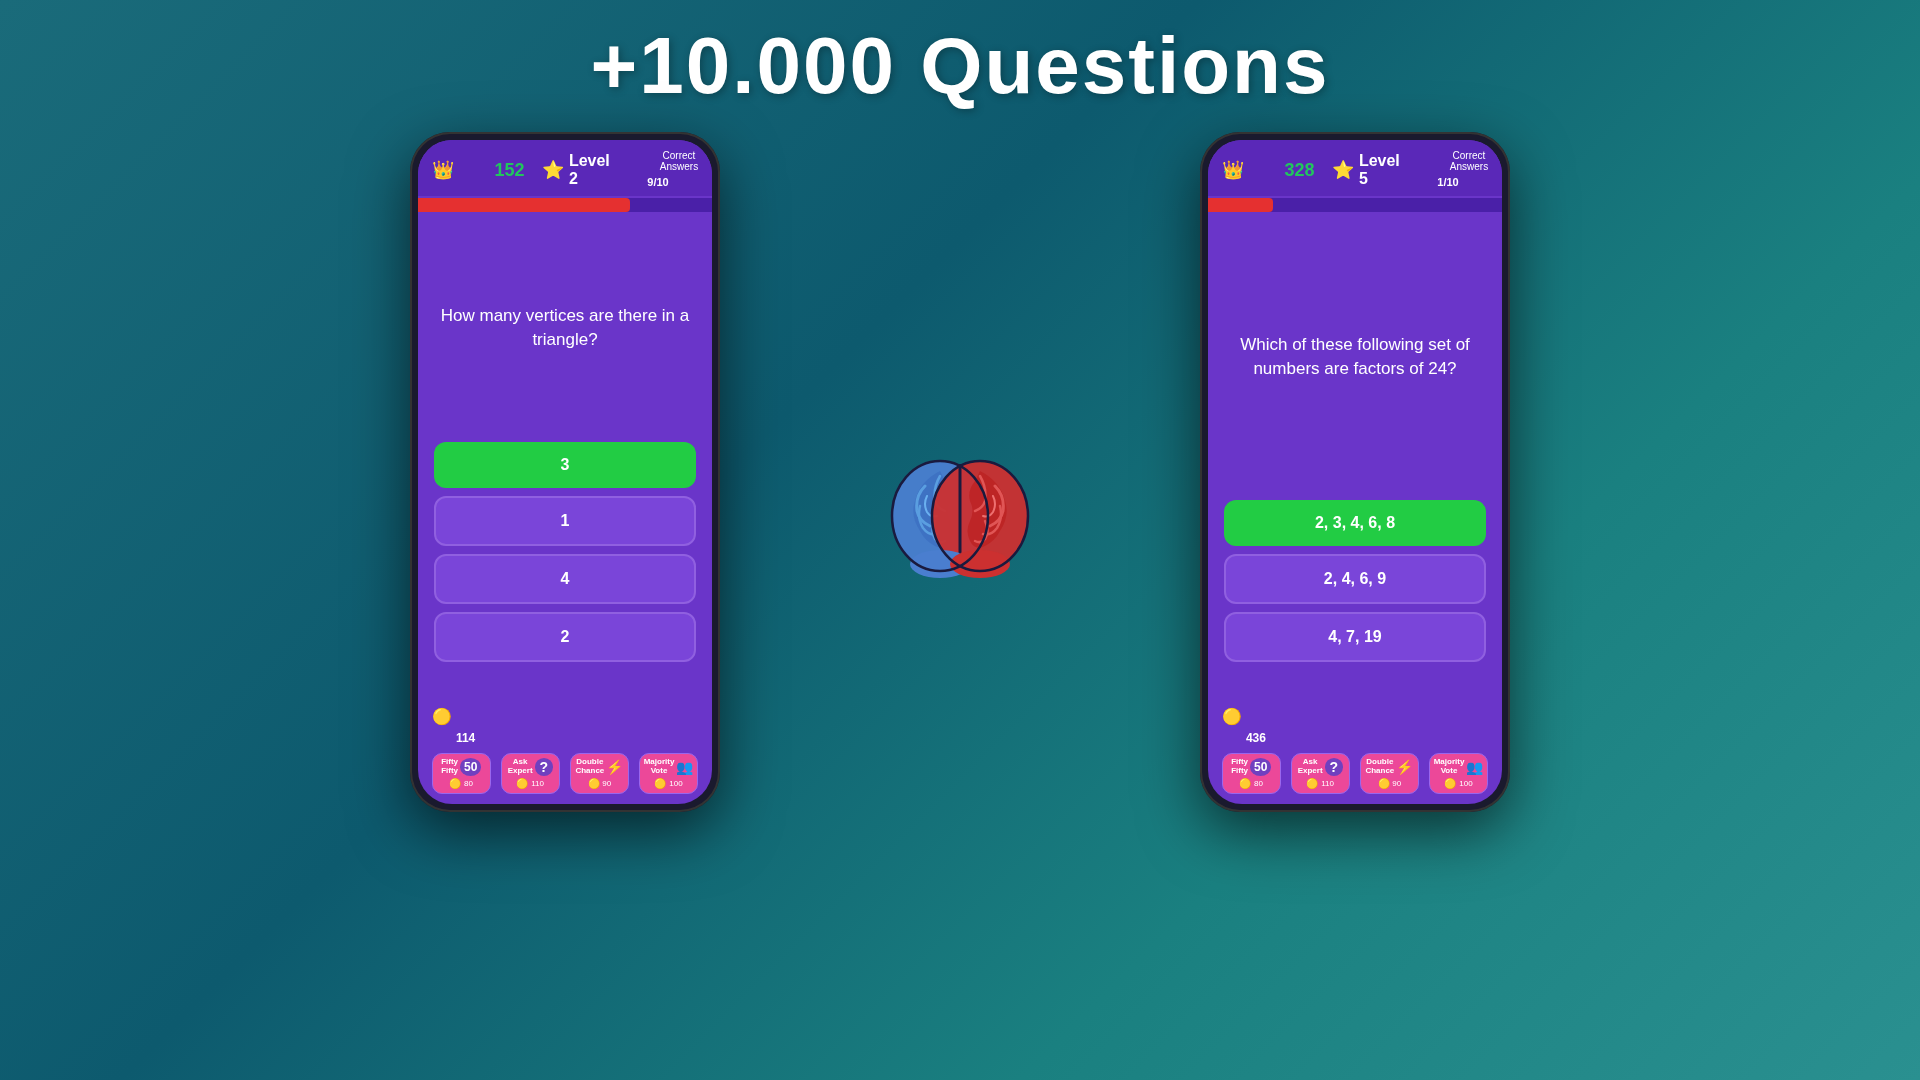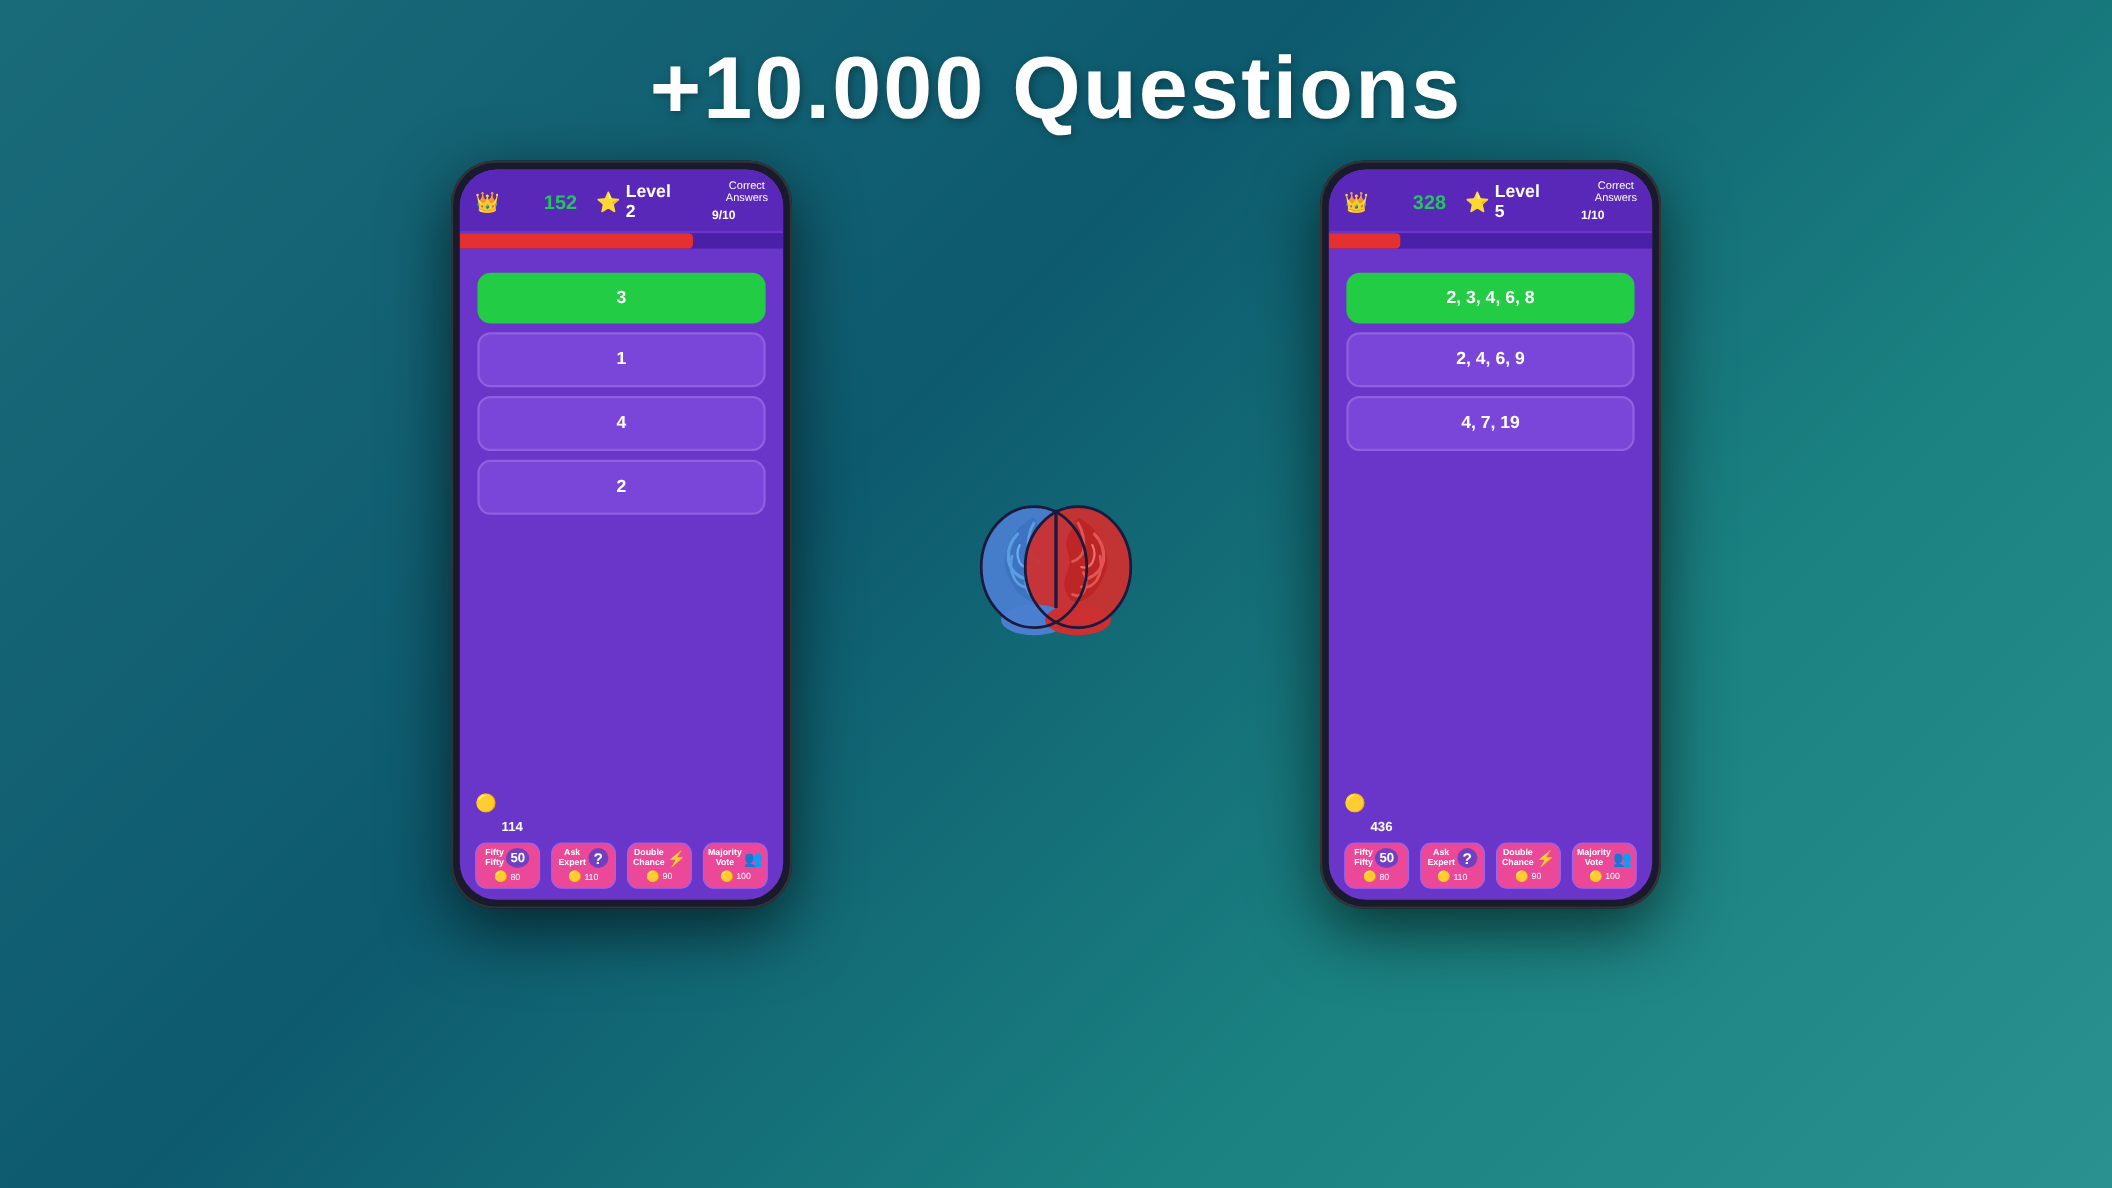--- a/index.html
+++ b/index.html
@@ -11,21 +11,21 @@
       font-family: 'Arial', sans-serif;
       overflow: hidden;
       position: relative;
     }
 
     .page-title {
       text-align: center;
       color: white;
       font-size: 80px;
       font-weight: 900;
-      padding-top: 34px;
+      padding-top: 20px;
       letter-spacing: 2px;
       text-shadow: 2px 2px 8px rgba(0,0,0,0.3);
     }
 
     .phones-container {
       display: flex;
       justify-content: center;
       align-items: flex-start;
       gap: 480px;
       margin-top: 20px;
@@ -274,20 +274,21 @@
           <span class="correct-answers-label">Correct Answers</span>
           <span class="correct-answers-value">9/10</span>
         </div>
       </div>
 
       <div class="progress-bar-container">
         <div class="progress-bar-fill" style="width:72%"></div>
       </div>
 
       <div class="question-area">
+        <div class="question-text">How many vertices are there in a triangle?</div>
         <div class="answers-container">
           <button class="answer-btn correct">3</button>
           <button class="answer-btn normal">1</button>
           <button class="answer-btn normal">4</button>
           <button class="answer-btn normal">2</button>
         </div>
       </div>
 
       <div class="bottom-area">
         <div class="coins-row">
@@ -354,20 +355,21 @@
           <span class="correct-answers-label">Correct Answers</span>
           <span class="correct-answers-value">1/10</span>
         </div>
       </div>
 
       <div class="progress-bar-container">
         <div class="progress-bar-fill" style="width:22%"></div>
       </div>
 
       <div class="question-area">
+        <div class="question-text">Which of these following set of numbers are factors of 24?</div>
         <div class="answers-container">
           <button class="answer-btn correct">2, 3, 4, 6, 8</button>
           <button class="answer-btn normal">2, 4, 6, 9</button>
           <button class="answer-btn normal">4, 7, 19</button>
         </div>
       </div>
 
       <div class="bottom-area">
         <div class="coins-row">
           <span class="coin-icon">🟡</span>

